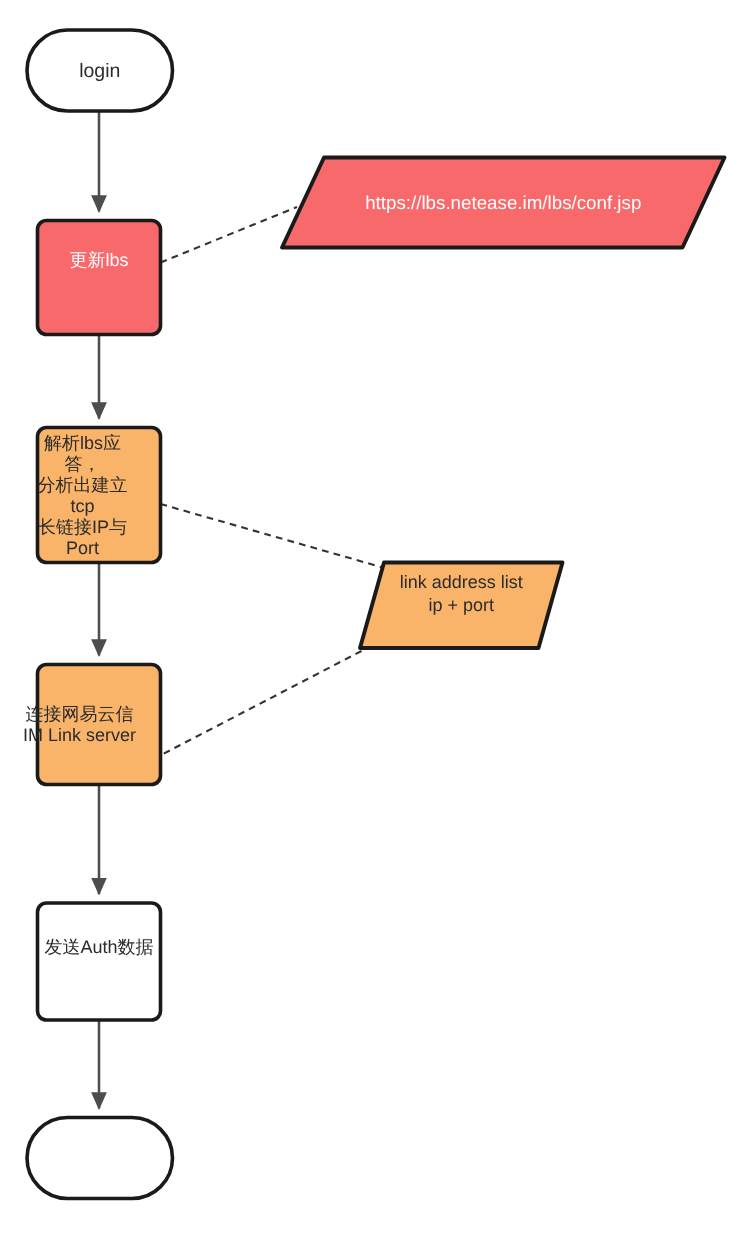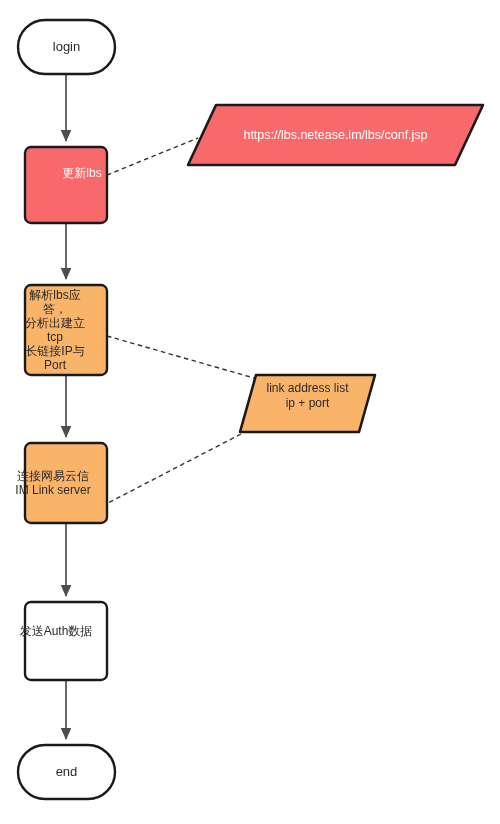--- a/index.html
+++ b/index.html
@@ -85,32 +85,31 @@
 
     <rect x="18" y="745" width="97" height="54" rx="27" ry="27" fill="#FFFFFF" stroke="#1A1A1A" stroke-width="2.4"></rect>
 
     <path d="M 216 105 L 483 105 L 455 165 L 188 165 Z" fill="#F8696B" stroke="#1A1A1A" stroke-width="2.6" stroke-linejoin="round"></path>
 
     <path d="M 256 375 L 375 375 L 359 432 L 240 432 Z" fill="#F9B46A" stroke="#1A1A1A" stroke-width="2.6" stroke-linejoin="round"></path>
   </svg>
 
   <div class="node-label lbl-terminator" style="left:18px; top:20px; width:97px; height:54px;">login</div>
 
-  <div class="node-label lbl-red" style="left:25px; top:147px; width:82px; height:52px;margin-left:16px;">更新lbs</div>
+  <div class="node-label lbl-red" style="left:25px; top:147px; width:82px; height:52px;">更新lbs</div>
 
   <div class="node-label lbl-dark" style="left:23px; top:285px; width:64px; height:90px;">解析lbs应答，
 分析出建立tcp
 长链接IP与
 Port</div>
 
   <div class="node-label lbl-dark" style="left:10px; top:443px; width:86px; height:80px;">连接网易云信
 IM Link server</div>
 
-  <div class="node-label lbl-dark" style="left:13px; top:602px; width:86px; height:58px;">发送Auth数据</div>
+  <div class="node-label lbl-dark" style="left:23px; top:602px; width:86px; height:58px;">发送Auth数据</div>
 
-  <div class="node-label lbl-terminator" style="left:18px; top:745px; width:97px; height:54px;">end</div>
 
   <div class="node-label lbl-url" style="left:188px; top:105px; width:295px; height:60px;">https://lbs.netease.im/lbs/conf.jsp</div>
 
   <div class="node-label lbl-dark" style="left:240px; top:375px; width:135px; height:41px;">link address list
 ip + port</div>
 
 </div>
 
 </body></html>

